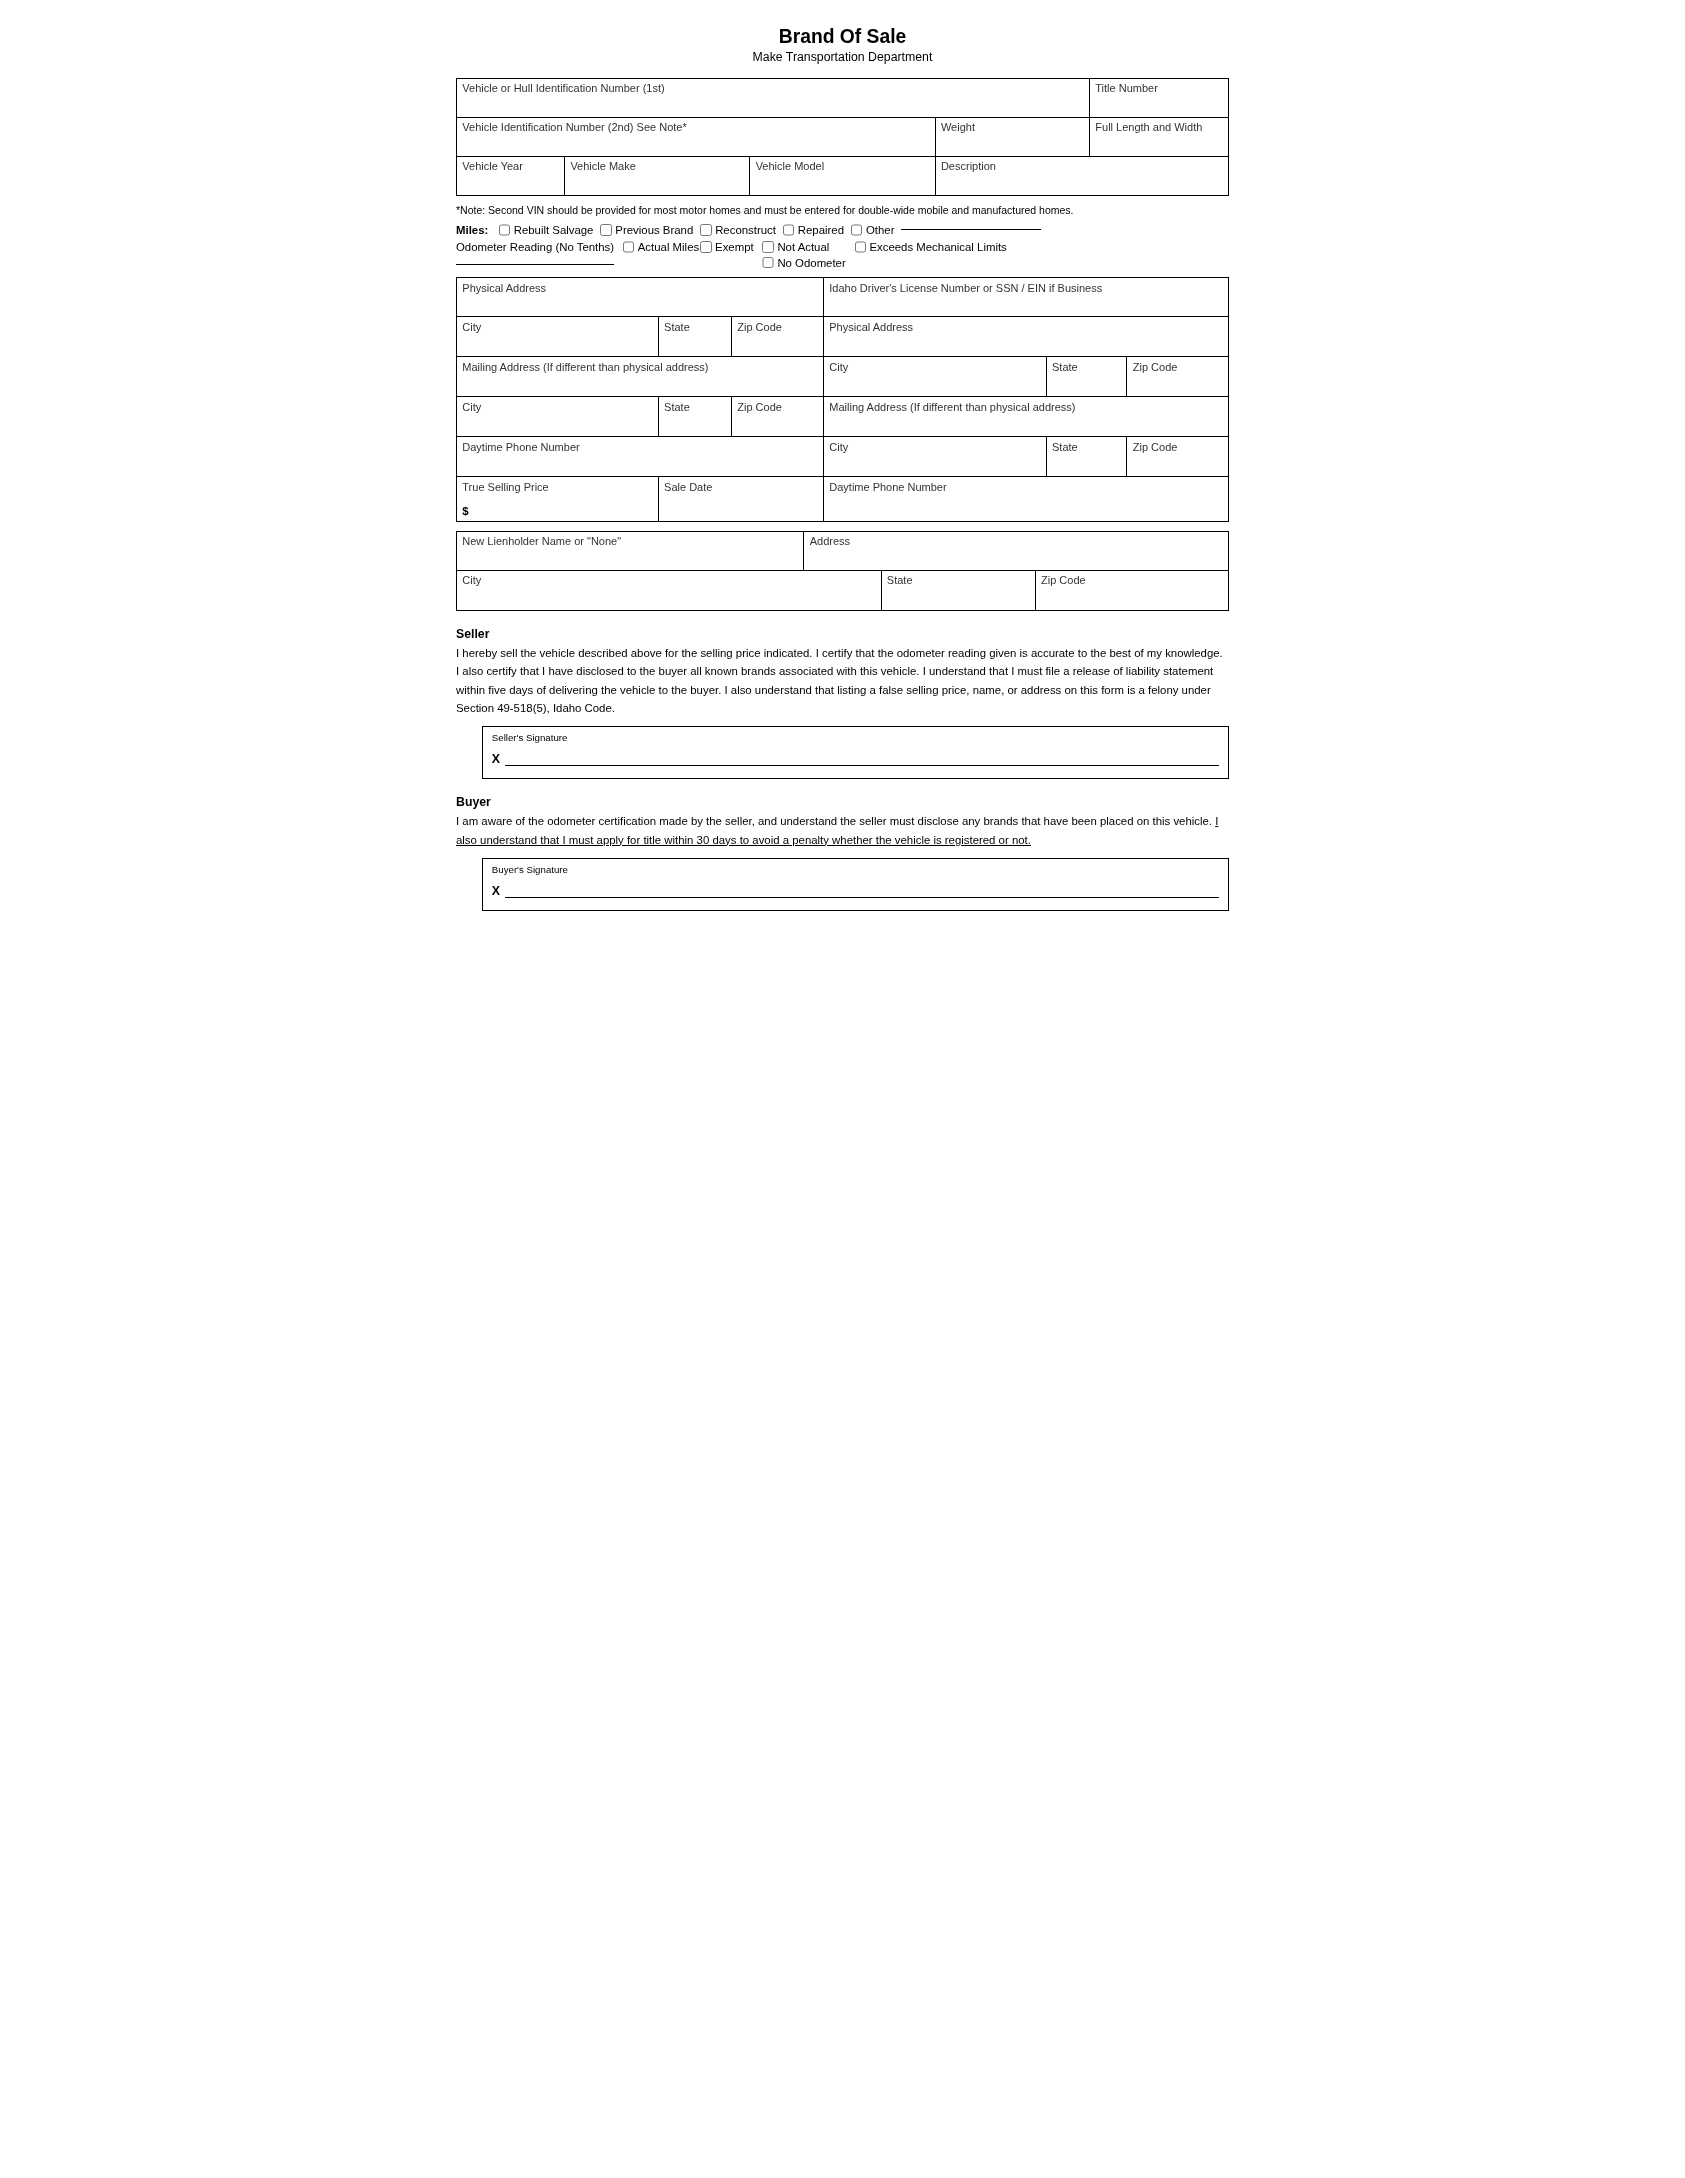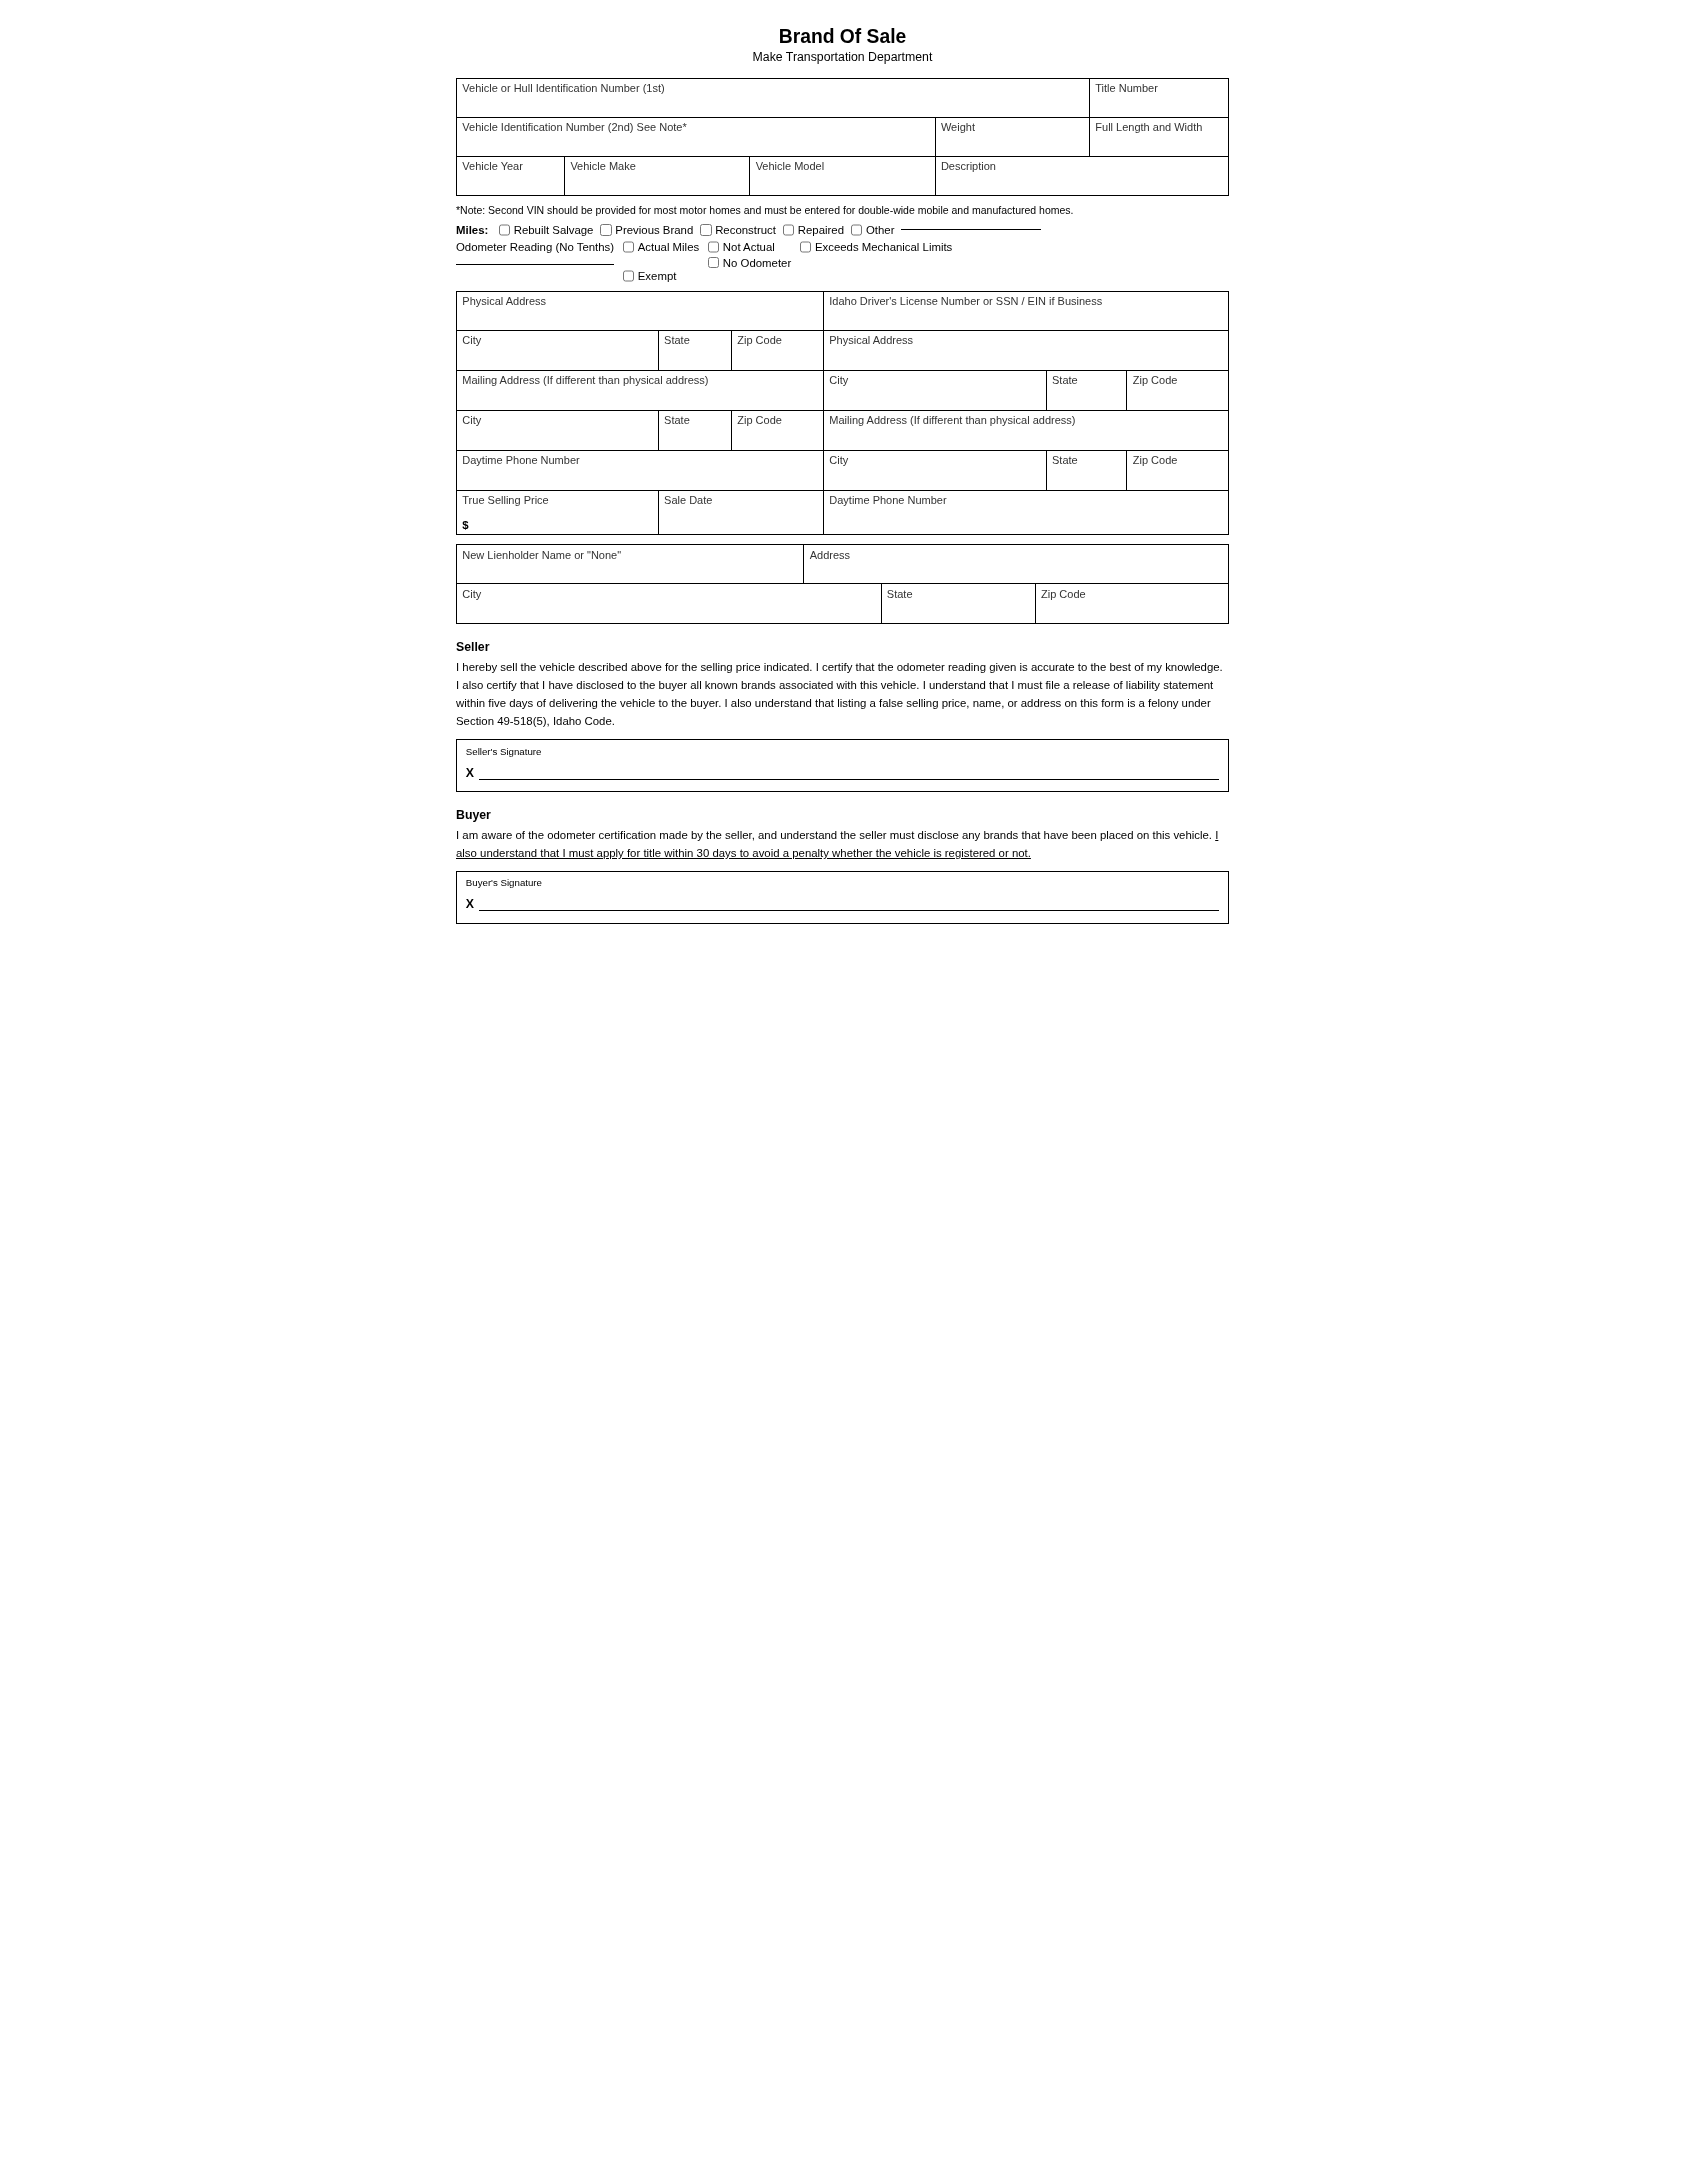--- a/index.html
+++ b/index.html
@@ -86,22 +86,21 @@
       font-size: 11.4px;
       min-width: 158px;
     }
     .odometer-underline {
       border-bottom: 0.9px solid #000;
       width: 158px;
       margin-top: 10.5px;
     }
     .odometer-checks {
       display: flex;
-      flex-direction: column;
-      gap: 17px;
+      gap: 1px;
     }
     .odometer-checks2 {
       display: flex;
       flex-direction: column;
       gap: 3.5px;
     }
     .seller-buyer-table {
       width: 100%;
       border-collapse: collapse;
       border: 1.3px solid #000;
@@ -139,20 +138,21 @@
     .section-text {
       font-size: 11.4px;
       line-height: 1.6;
       margin-bottom: 8.8px;
     }
     .signature-box {
       border: 1.3px solid #000;
       padding: 5.3px 8.8px;
       margin-bottom: 14px;
       min-height: 53px;
+      margin-left: 26px;
     }
     .sig-label {
       font-size: 9.7px;
       margin-bottom: 7px;
     }
     .sig-x {
       font-size: 12.3px;
       font-weight: bold;
       display: flex;
       align-items: flex-end;

